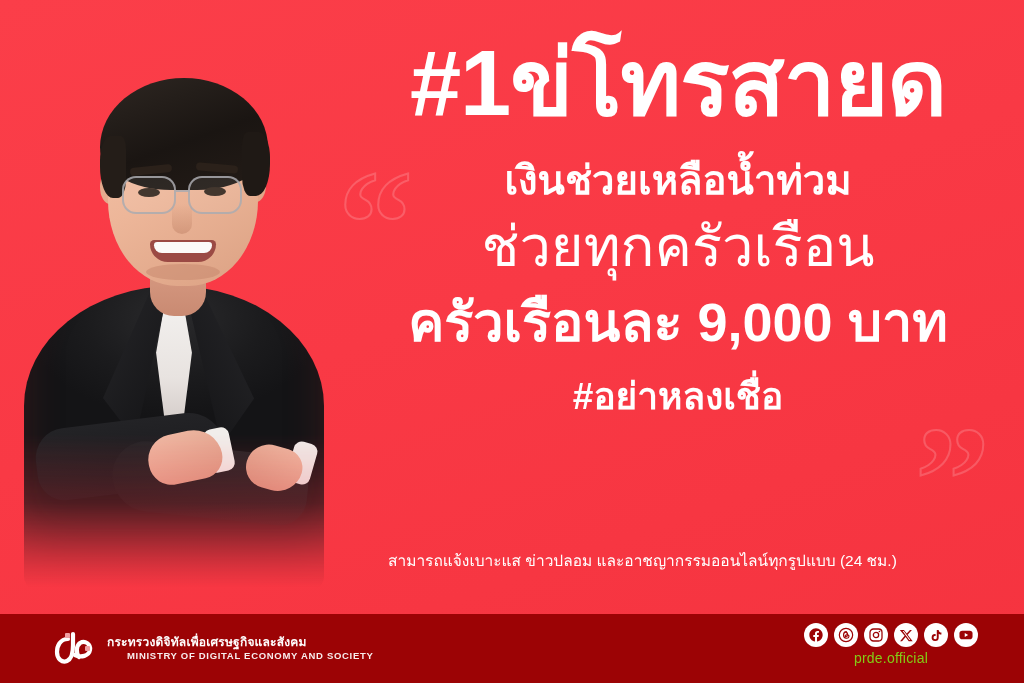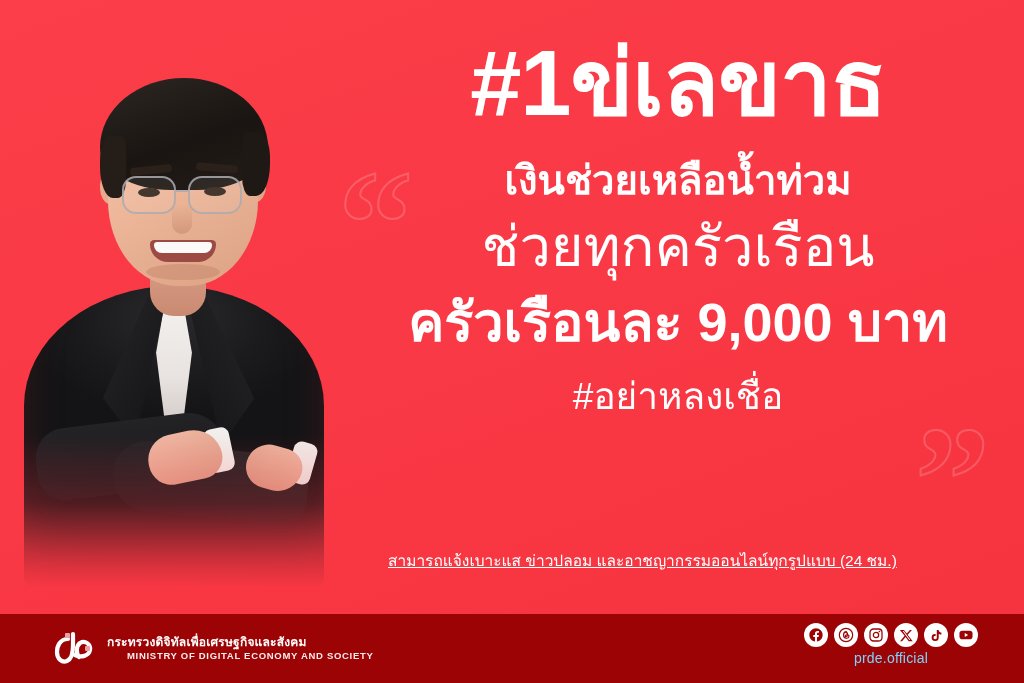--- a/index.html
+++ b/index.html
@@ -175,38 +175,38 @@
   .line-2 {
     font-size:40px; font-weight:700; line-height:1.28; margin-top:22px;
   }
   .line-3 {
     font-size:56px; font-weight:400; line-height:1.28; margin-top:4px;
   }
   .line-4 {
     font-size:54px; font-weight:700; line-height:1.28; margin-top:6px;
   }
   .hashtag {
-    font-size:37px; font-weight:400; line-height:1.3; margin-top:16px;
+    font-size:37px; font-weight:700; line-height:1.3; margin-top:16px;
   }
 
   
   .speaker {
     position:absolute; left:0px; top:540px; width:360px; text-align:center;
     color:#ffffff;
   }
   .speaker-name { font-size:22px; font-weight:700; line-height:1.3; }
   .speaker-title { font-size:15px; font-weight:400; line-height:1.4; margin-top:4px;
     color:rgba(255,255,255,0.95); }
 
   
   .contact {
     position:absolute; left:388px; top:548px; width:600px;
     color:#ffffff; text-align:left;
   }
-  .contact-line { font-size:15.5px; line-height:1.62; white-space:nowrap;text-decoration:underline; }
+  .contact-line { font-size:15.5px; line-height:1.62; white-space:nowrap; }
 
   
   .bottom-bar {
     position:absolute; left:0; bottom:0; width:1024px; height:69px;
     background:#9c0305;
   }
   .logo-group {
     position:absolute; left:52px; top:13px;
     display:flex; align-items:center; gap:11px;
   }
@@ -219,21 +219,21 @@
   .social-group {
     position:absolute; right:46px; top:9px;
     display:flex; flex-direction:column; align-items:center; gap:3px;
   }
   .social-icons { display:flex; gap:6px; }
   .soc {
     width:24px; height:24px; border-radius:50%;
     background:#ffffff; display:flex; align-items:center; justify-content:center;
   }
   .soc svg { display:block; }
-  .social-handle { font-size:14px; color:#7dd3fc; line-height:1.2; letter-spacing:0.2px; }
+  .social-handle { font-size:14px; color:#84cc16; line-height:1.2; letter-spacing:0.2px; }
 </style>
 </head>
 <body>
 
 <div class="poster">
 
   <div class="quote-mark quote-open">“</div>
   <div class="quote-mark quote-close">”</div>
 
   <div class="portrait-wrap">
@@ -264,21 +264,21 @@
       <div class="glasses-bridge"></div>
       <div class="nose"></div>
       <div class="mouth">
         <div class="teeth"></div>
       </div>
       <div class="chin-shadow"></div>
     </div>
   </div>
 
   <div class="headline-block">
-    <div class="line-1">#1ข่เลขาธ</div>
+    <div class="line-1">#1ข่โทรสายด</div>
     <div class="line-2">เงินช่วยเหลือน้ำท่วม</div>
     <div class="line-3">ช่วยทุกครัวเรือน</div>
     <div class="line-4">ครัวเรือนละ 9,000 บาท</div>
     <div class="hashtag">#อย่าหลงเชื่อ</div>
   </div>
 
 
   <div class="contact">
     <div class="contact-line">สามารถแจ้งเบาะแส ข่าวปลอม และอาชญากรรมออนไลน์ทุกรูปแบบ (24 ชม.)</div>
   </div>

